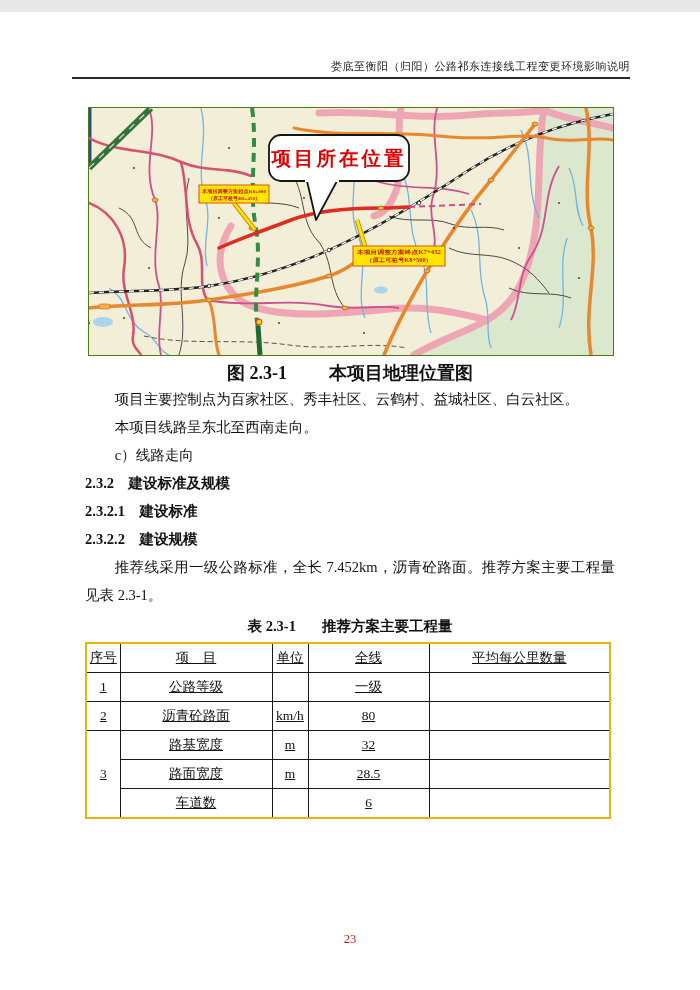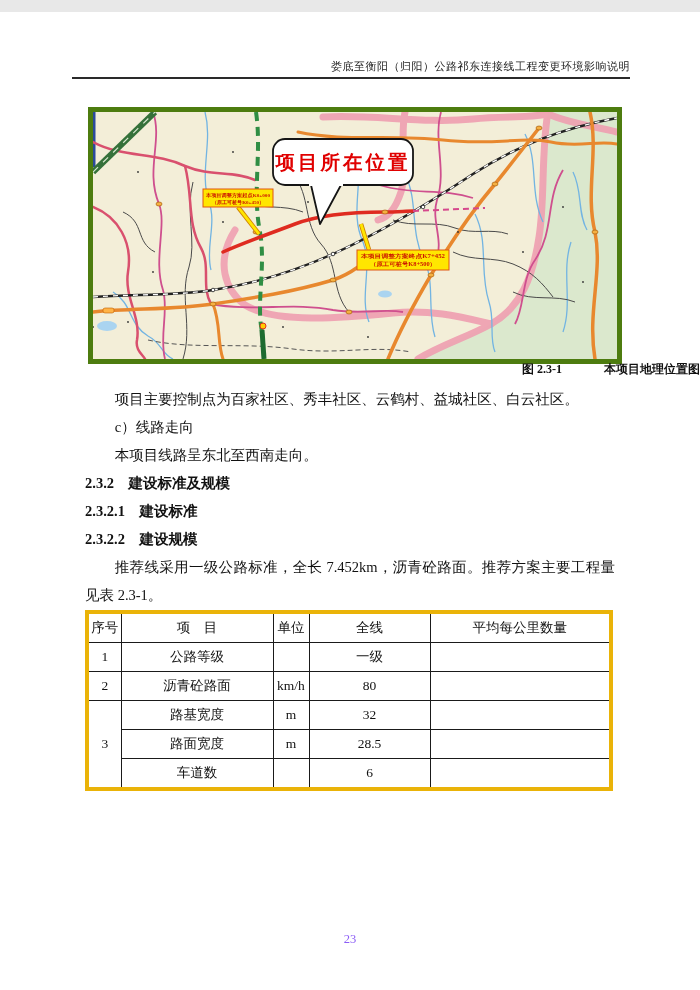--- a/index.html
+++ b/index.html
@@ -2,42 +2,42 @@
 <html><head>
 <meta charset="utf-8">
 <style>
   html,body{margin:0;padding:0;background:#e8e8e8;}
   .page{position:relative;width:700px;height:990px;background:#ffffff;margin:12px auto;
         font-family:"Liberation Serif","DejaVu Serif",serif;color:#111;overflow:hidden;}
   
   .hdr-title{position:absolute;top:47px;right:70px;font-size:11px;letter-spacing:.5px;color:#222;}
   .hdr-rule{position:absolute;top:65px;left:72px;width:558px;height:2px;background:#2a2a2a;}
   
-  .map-wrap{position:absolute;left:88px;top:95px;width:524px;height:247px;border:5px solid #4d7c0f;
+  .map-wrap{position:absolute;left:88px;top:95px;width:524px;height:247px;border:1px solid #4d7c0f;
             box-sizing:content-box;overflow:hidden;background:#14b8a6;}
   .map-wrap svg{display:block;}
   
-  .fig-caption{position:absolute;top:349px;left:0;width:700px;text-align:right;
-               font-weight:bold;font-size:12px;}
+  .fig-caption{position:absolute;top:349px;left:0;width:700px;text-align:center;
+               font-weight:bold;font-size:18px;}
   .fig-caption .num{margin-right:42px;}
   
   .body-text{position:absolute;top:373px;left:85px;width:530px;font-size:14.5px;
              line-height:28px;text-align:justify;}
   .body-text p{margin:0;}
   .ind{text-indent:2.05em;}
   .hd{font-weight:bold;}
   .tbl-caption{text-align:center;font-weight:bold;font-size:14.5px;line-height:30px;margin-top:2px;}
   .tbl-caption .num{margin-right:26px;}
   
   table.qty{border-collapse:collapse;width:524px;table-layout:fixed;font-size:13.5px;
-            border:4px solid #eab308;margin-top:1px;}
+            border:2px solid #eab308;margin-top:1px;text-decoration:underline;}
   table.qty td{border:1px solid #1a1a1a;height:23px;text-align:center;padding:0 2px;
                overflow:hidden;white-space:nowrap;}
   
-  .page-num{position:absolute;top:920px;left:0;width:700px;text-align:center;font-size:12.5px;color:#8b5cf6;}
+  .page-num{position:absolute;top:920px;left:0;width:700px;text-align:center;font-size:12.5px;color:#b91c1c;}
 </style>
 </head>
 <body>
 
 <div class="page">
 
   <div class="hdr-title">娄底至衡阳（归阳）公路祁东连接线工程变更环境影响说明</div>
   <div class="hdr-rule"></div>
 
   <div class="map-wrap">
@@ -181,27 +181,30 @@
       </g>
     </svg>
   </div>
 
   <div class="fig-caption">
     <span class="num">图 2.3-1</span><span>本项目地理位置图</span>
   </div>
 
   <div class="body-text">
     <p class="ind">项目主要控制点为百家社区、秀丰社区、云鹤村、益城社区、白云社区。</p>
+    <p class="ind">本项目线路呈东北至西南走向。</p>
     <p class="ind">c）线路走向</p>
-    <p class="ind">本项目线路呈东北至西南走向。</p>
     <p class="hd">2.3.2　建设标准及规模</p>
     <p class="hd">2.3.2.1　建设标准</p>
     <p class="hd">2.3.2.2　建设规模</p>
     <p class="ind">推荐线采用一级公路标准，全长 7.452km，沥青砼路面。推荐方案主要工程量见表 2.3-1。</p>
 
+    <div class="tbl-caption">
+      <span class="num">表 2.3-1</span><span>推荐方案主要工程量</span>
+    </div>
 
     <table class="qty">
       <colgroup>
         <col style="width:34px">
           <col style="width:152px">
           <col style="width:36px">
         <col style="width:121px">
           <col style="width:181px">
       </colgroup>
       <tbody>

